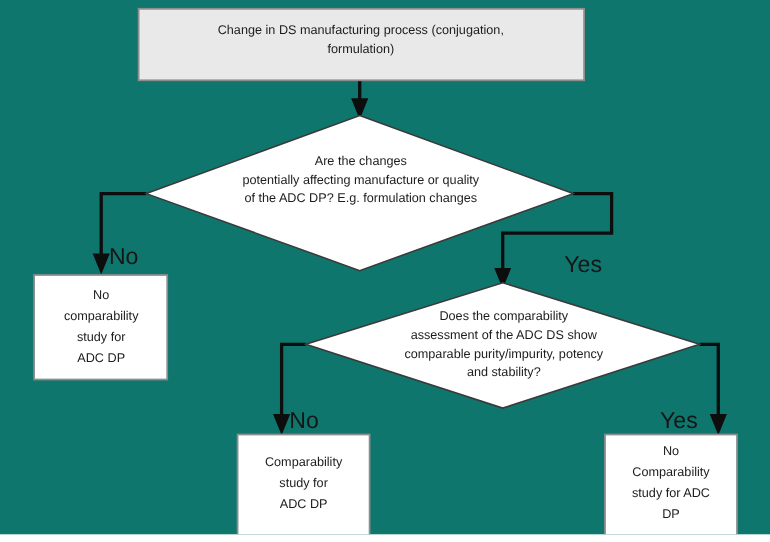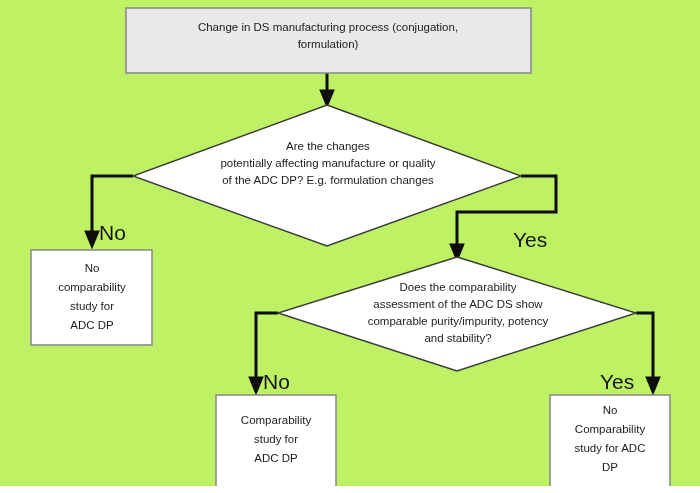--- a/index.html
+++ b/index.html
@@ -7,21 +7,21 @@
     padding: 0;
     background: #ffffff;
   }
   body {
     font-family: "Liberation Sans", sans-serif;
   }
   #canvas {
     position: relative;
     width: 700px;
     height: 486px;
-    background: #bef264;
+    background: #0f766e;
     overflow: hidden;
   }
   #flow-svg {
     position: absolute;
     left: 0;
     top: 0;
     width: 700px;
     height: 493px;
   }
   .node-text {

